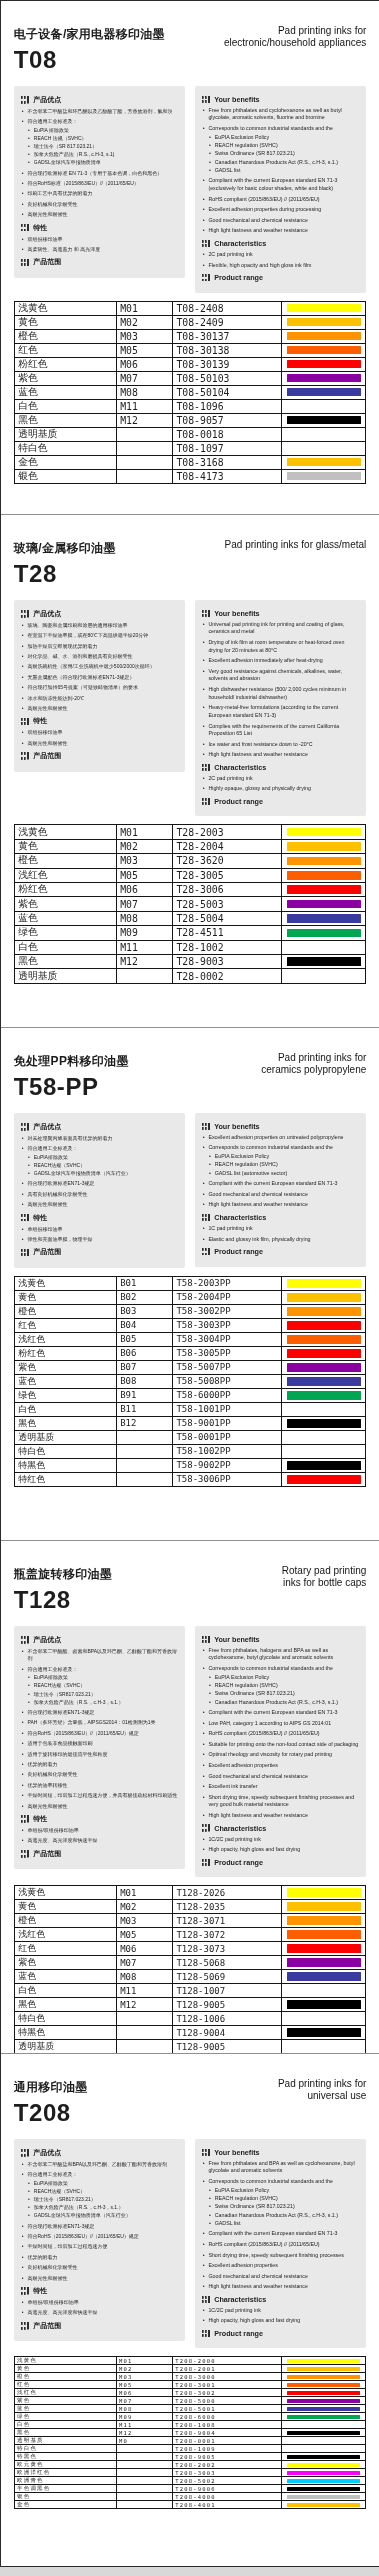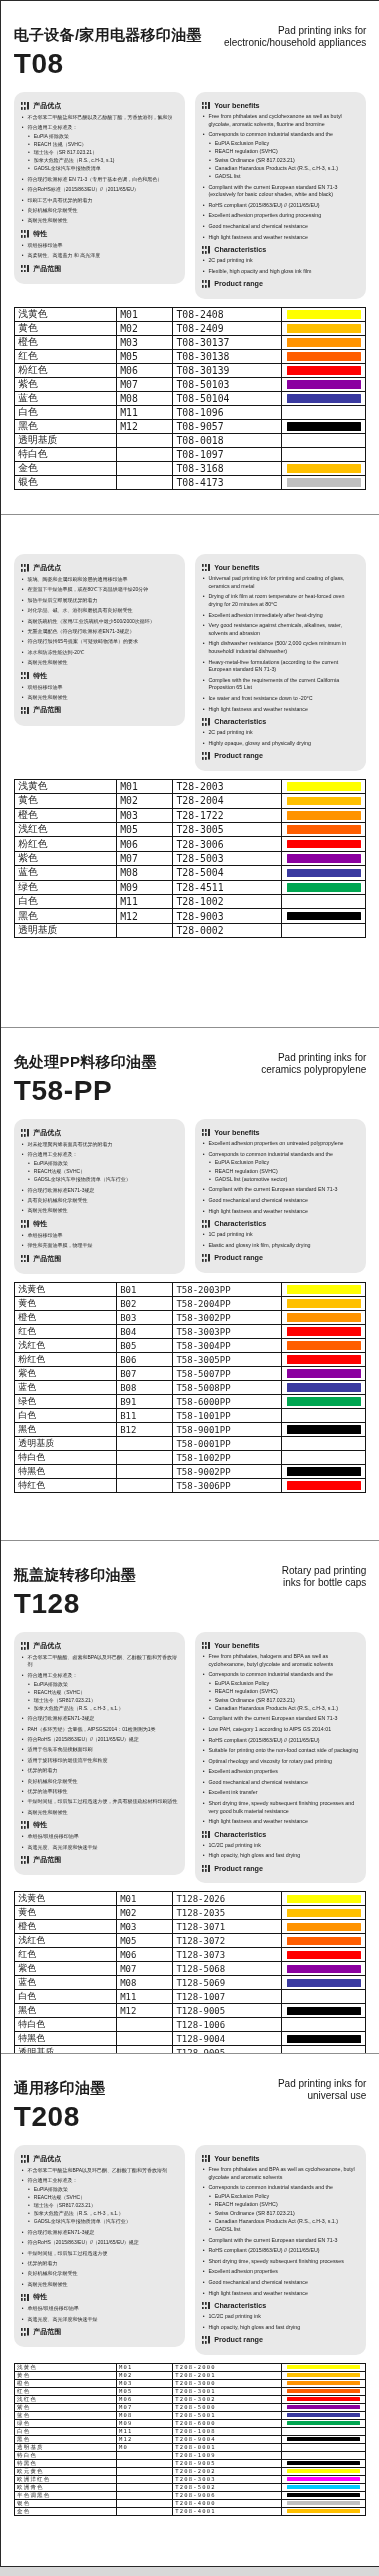--- a/index.html
+++ b/index.html
@@ -2,25 +2,25 @@
 <html style="font-size:9.2px"><head>
 <meta charset="utf-8">
 <style>
   *{box-sizing:border-box}
   html,body{margin:0;padding:0}
   body{width:380px;background:#d8d8d8;font-family:"Liberation Sans",sans-serif;color:#1d1d1d}
   #pages{width:380px;border:1.2px solid #2a2a2a;background:#fff}
   .page{position:relative;height:513px;padding:25px 12.7px 0;background:#fff;overflow:hidden}
   .page + .page{border-top:1.2px solid #8f8f8f}
   .page-head{display:flex;justify-content:space-between;align-items:flex-start}
-  .title-cn{font-size:15px;font-weight:bold;letter-spacing:0.3px;white-space:nowrap}
-  .code{font-size:28px;font-weight:bold;line-height:1.05;margin-top:3.5px;letter-spacing:0.6px}
+  .title-cn{font-size:12px;font-weight:bold;letter-spacing:0.3px;white-space:nowrap}
+  .code{font-size:24px;font-weight:bold;line-height:1.05;margin-top:3.5px;letter-spacing:0.6px}
   .title-en{font-size:10px;line-height:1.22;text-align:right;max-width:230px;margin-top:-1.2px;color:#151515}
   .boxes{display:flex;gap:9.2px;margin-top:14px;align-items:flex-start}
-  .box{flex:1;background:#e9e9e9;border-radius:10px;padding:5.2px 7.5px 7.5px}
+  .box{flex:1;background:#e9e9e9;border-radius:2px;padding:5.2px 7.5px 7.5px}
   .box-head{display:flex;align-items:center;gap:3.5px;font-weight:bold;margin:4px 0 2.9px}
   .box-cn .box-head{font-size:7px}
   .box-en .box-head{font-size:7.2px}
   .hash-icon{display:inline-block;width:8.6px;height:7.5px;flex:0 0 8.6px;
     background:
       linear-gradient(#2e2e2e,#2e2e2e) 0px 0px/1.7px 2.9px,
       linear-gradient(#2e2e2e,#2e2e2e) 0px 4.6px/1.7px 2.9px,
       linear-gradient(#2e2e2e,#2e2e2e) 2.9px 0px/1.7px 2.9px,
       linear-gradient(#2e2e2e,#2e2e2e) 2.9px 4.6px/1.7px 2.9px,
       linear-gradient(#2e2e2e,#2e2e2e) 5.8px 0px/2.3px 7.5px;
@@ -226,20 +226,29 @@
             <td class="c-code"></td>
             <td class="c-prod">T08-4173</td>
             <td class="c-swatch">
               <div class="swatch" style="background: rgb(192, 192, 192);"></div>
             </td>
           </tr>
         </tbody>
       </table>
     </section>
     <section class="page sec-T28">
+      <header class="page-head">
+        <div class="head-left">
+          <div class="title-cn">玻璃/金属移印油墨</div>
+          <div class="code">T28</div>
+        </div>
+        <div class="title-en">
+          <div>Pad printing inks for glass/metal</div>
+        </div>
+      </header>
       <div class="boxes">
         <div class="box box-cn">
           <div class="box-head">
             <span class="hash-icon"></span>
             <span>产品优点</span>
           </div>
           <ul>
             <li><span>玻璃、陶瓷和金属印刷和涂层的通用移印油墨</span></li>
             <li><span>在室温下干燥油墨膜，或在80℃下高温烘箱干燥20分钟</span></li>
             <li><span>加热干燥后立即展现优异附着力</span></li>
@@ -307,21 +316,21 @@
             <td class="c-name">黄色</td>
             <td class="c-code">M02</td>
             <td class="c-prod">T28-2004</td>
             <td class="c-swatch">
               <div class="swatch" style="background: rgb(255, 192, 0);"></div>
             </td>
           </tr>
           <tr>
             <td class="c-name">橙色</td>
             <td class="c-code">M03</td>
-            <td class="c-prod">T28-1722</td>
+            <td class="c-prod">T28-3620</td>
             <td class="c-swatch">
               <div class="swatch" style="background: rgb(255, 147, 0);"></div>
             </td>
           </tr>
           <tr>
             <td class="c-name">浅红色</td>
             <td class="c-code">M05</td>
             <td class="c-prod">T28-3005</td>
             <td class="c-swatch">
               <div class="swatch" style="background: rgb(255, 94, 0);"></div>

